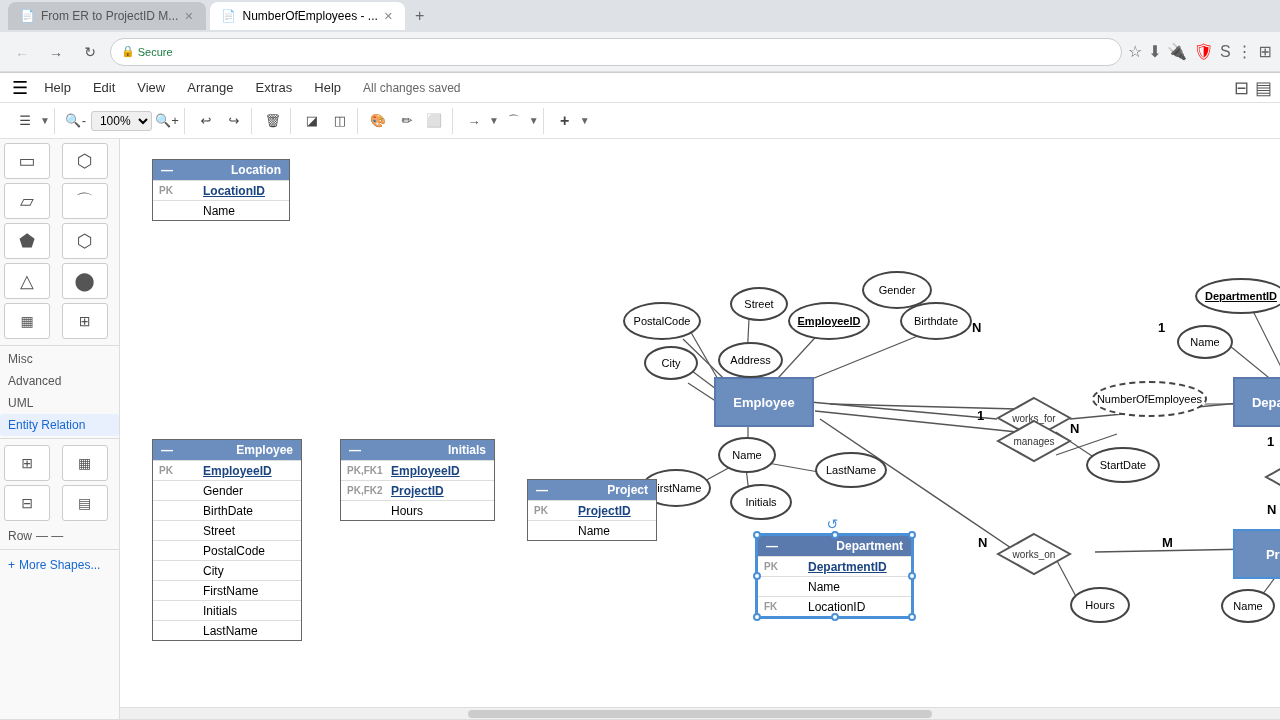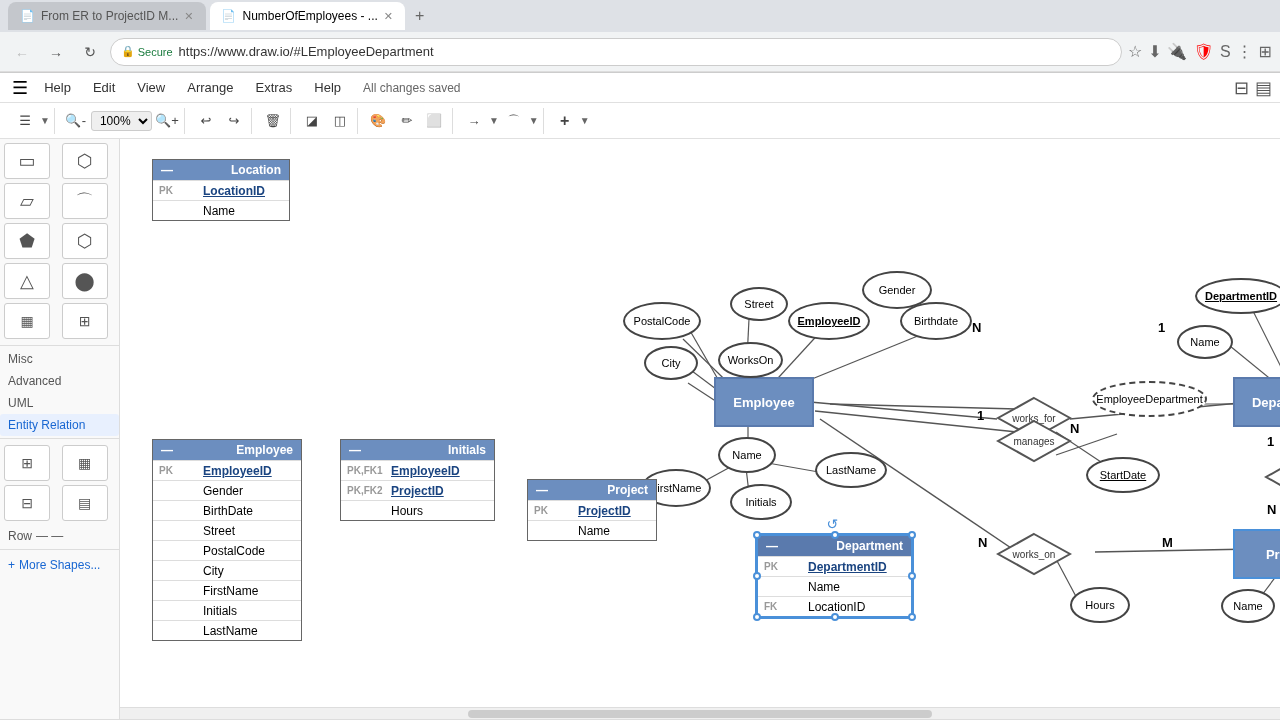--- a/index.html
+++ b/index.html
@@ -88,21 +88,20 @@
 
   <div class="browser-controls">
     <button class="nav-btn disabled">←</button>
     <button class="nav-btn">→</button>
     <button class="nav-btn">↻</button>
     <div class="address-bar">
       <span class="secure">
         <span>🔒</span>
         <span>Secure</span>
       </span>
-      <span class="url">https://www.draw.io/#LEmployeeDepartment</span>
     </div>
     <span style="font-size:16px;cursor:pointer;color:#666;">☆</span>
     <span style="font-size:16px;cursor:pointer;color:#666;">⬇</span>
     <span style="font-size:16px;cursor:pointer;color:#666;">🔌</span>
     <span style="font-size:16px;cursor:pointer;color:red;">🛡</span>
     <span style="font-size:16px;cursor:pointer;color:#666;">S</span>
     <span style="font-size:16px;cursor:pointer;color:#666;">⋮</span>
     <span style="font-size:16px;cursor:pointer;color:#666;">⊞</span>
   </div>
 </div>
@@ -295,21 +294,21 @@
 
     <div class="er-ellipse" style="left:503px; top:163px; width:78px; height:38px;">
       <span>PostalCode</span>
     </div>
 
     <div class="er-ellipse" style="left:610px; top:148px; width:58px; height:34px;">
       <span>Street</span>
     </div>
 
     <div class="er-ellipse" style="left:598px; top:203px; width:65px; height:36px;">
-      <span>WorksOn</span>
+      <span>Address</span>
     </div>
 
     <div class="er-ellipse" style="left:524px; top:207px; width:54px; height:34px;">
       <span>City</span>
     </div>
 
     <div class="er-ellipse" style="left:598px; top:298px; width:58px; height:36px;">
       <span>Name</span>
     </div>
 
@@ -327,24 +326,24 @@
 
     <div class="er-ellipse" style="left:1057px; top:186px; width:56px; height:34px;">
       <span>Name</span>
     </div>
 
     <div class="er-ellipse" style="left:1075px; top:139px; width:92px; height:36px;">
       <span style="text-decoration:underline; font-weight:bold;">DepartmentID</span>
     </div>
 
     <div class="er-ellipse dashed" style="left:972px; top:242px; width:115px; height:36px;">
-      <span>EmployeeDepartment</span>
-    </div>
-
-    <div class="er-ellipse" style="left:966px; top:318px; width:74px; height:36px;text-decoration:underline;">
+      <span>NumberOfEmployees</span>
+    </div>
+
+    <div class="er-ellipse" style="left:966px; top:308px; width:74px; height:36px;">
       <span>StartDate</span>
     </div>
 
     <div class="er-ellipse" style="left:950px; top:448px; width:60px; height:36px;">
       <span>Hours</span>
     </div>
 
     <div class="er-ellipse" style="left:1101px; top:450px; width:54px; height:34px;">
       <span>Name</span>
     </div>

